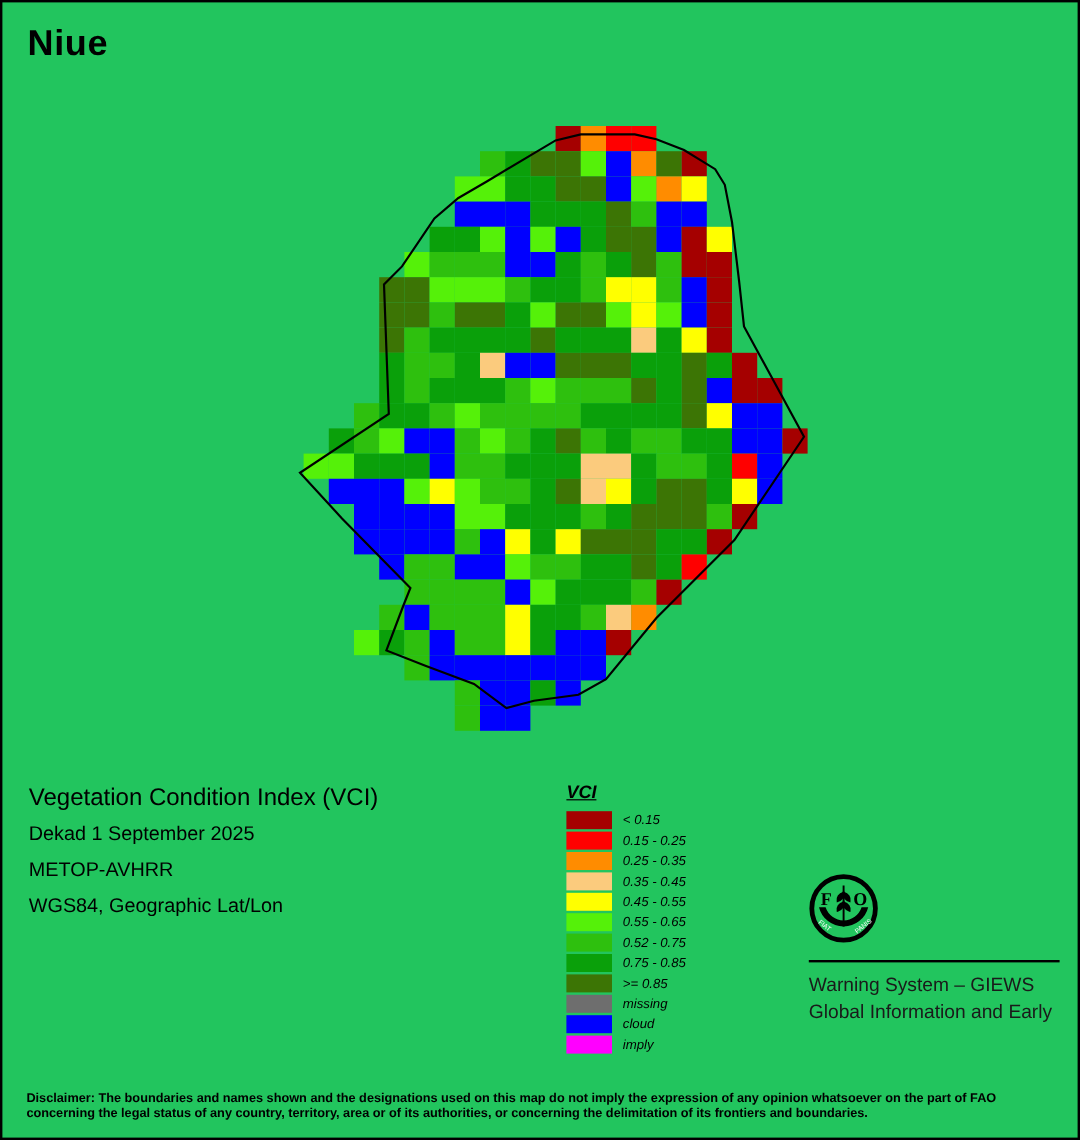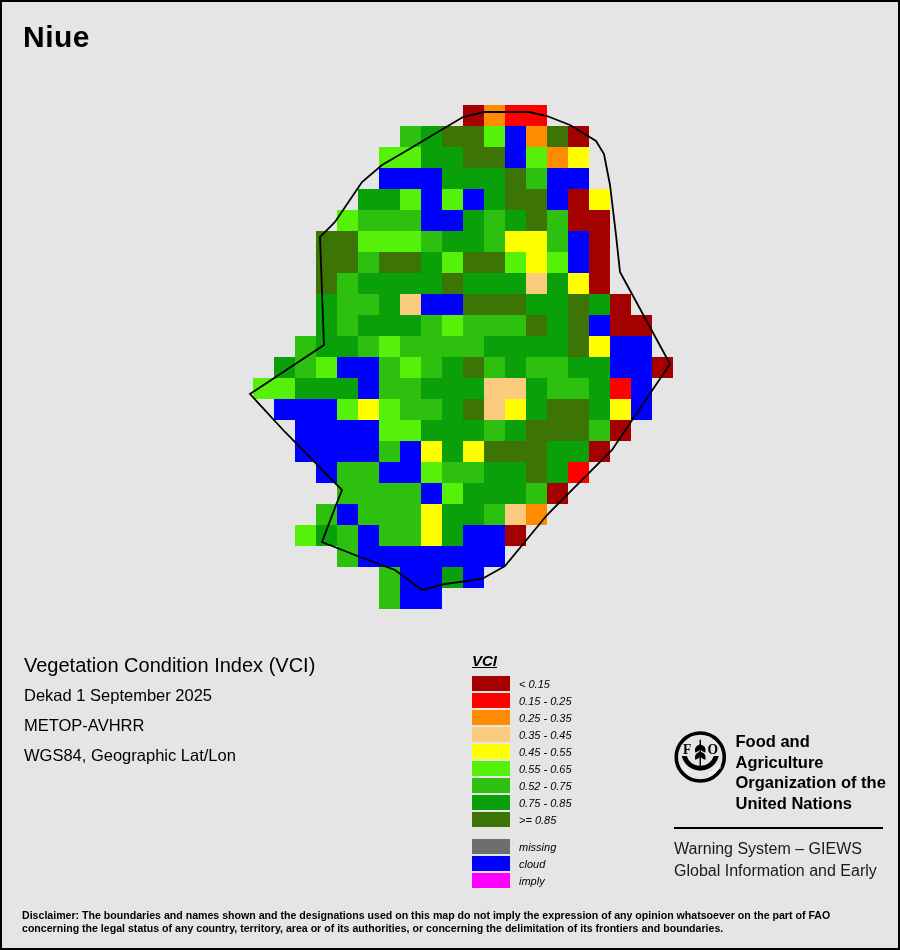--- a/index.html
+++ b/index.html
@@ -1,28 +1,28 @@
 <!DOCTYPE html>
 <html><head>
 <meta charset="utf-8">
 <style>
   html,body{margin:0;padding:0;background:#fff;}
   .page{position:relative;width:900px;height:950px;box-sizing:border-box;
-        border:2px solid #000;background:#e5e5e5;overflow:hidden;
+        border:2px solid #000;background:#22c55e;overflow:hidden;
         font-family:"Liberation Sans", sans-serif;color:#000;}
   .page-title{position:absolute;left:21px;top:18px;font-size:30px;font-weight:bold;letter-spacing:.5px;}
   #map-svg{position:absolute;left:0;top:0;}
   .info-block{position:absolute;left:22px;top:648px;font-size:16.5px;line-height:30px;}
   .info-block .b1{font-weight:normal;font-size:20px;}
   .legend{position:absolute;left:470px;top:650px;font-style:italic;}
   .legend-title{font-size:15px;font-weight:bold;text-decoration:underline;margin-bottom:7px;}
   .legend-row{display:flex;align-items:center;margin-bottom:2px;}
   .legend-swatch{width:38px;height:15px;margin-right:9px;flex:0 0 auto;}
   .legend-label{font-size:11px;white-space:nowrap;}
-  .legend-extra{margin-top:12px;}
+  .legend-extra{margin-top:2px;}
   .fao{position:absolute;left:672px;top:726px;width:212px;}
   .fao-top{display:flex;align-items:flex-start;}
   .fao-text{margin-left:9px;font-weight:bold;font-size:16.5px;line-height:20.5px;padding-top:3px;}
   .fao-rule{border:none;border-top:2.5px solid #000;margin:14px 0 9px 0;width:209px;}
   .giews{font-size:16px;line-height:22px;color:#1a1a1a;}
   .disclaimer{position:absolute;left:20px;top:907px;font-size:10.6px;line-height:13px;color:#000;font-weight:bold;}
 </style>
 </head>
 <body>
 
@@ -408,25 +408,20 @@
         <g stroke="#000" stroke-width="1.6" fill="none">
           <line x1="29" y1="10" x2="29" y2="44"></line>
           <path d="M29 16 C 25 17 23.5 20 24 23 C 27 22 29 19.5 29 16 Z" fill="#000"></path>
           <path d="M29 16 C 33 17 34.5 20 34 23 C 31 22 29 19.5 29 16 Z" fill="#000"></path>
           <path d="M29 24 C 25 25 23.5 28 24 31 C 27 30 29 27.5 29 24 Z" fill="#000"></path>
           <path d="M29 24 C 33 25 34.5 28 34 31 C 31 30 29 27.5 29 24 Z" fill="#000"></path>
         </g>
         <text id="fao-motto-left" x="8" y="44" font-size="5.5" fill="#fff" transform="rotate(38 12 42)" font-family="Liberation Sans, sans-serif">FIAT</text>
         <text id="fao-motto-right" x="36" y="46" font-size="5.5" fill="#fff" transform="rotate(-38 44 42)" font-family="Liberation Sans, sans-serif">PANIS</text>
       </svg>
-      <div class="fao-text">
-        <div>Food and Agriculture</div>
-        <div>Organization of the</div>
-        <div>United Nations</div>
-      </div>
     </div>
     <hr class="fao-rule">
     <div class="giews">
       <div>Warning System – GIEWS</div>
       <div>Global Information and Early</div>
     </div>
   </div>
 
   <div class="disclaimer">
     <div>Disclaimer: The boundaries and names shown and the designations used on this map do not imply the expression of any opinion whatsoever on the part of FAO</div>

